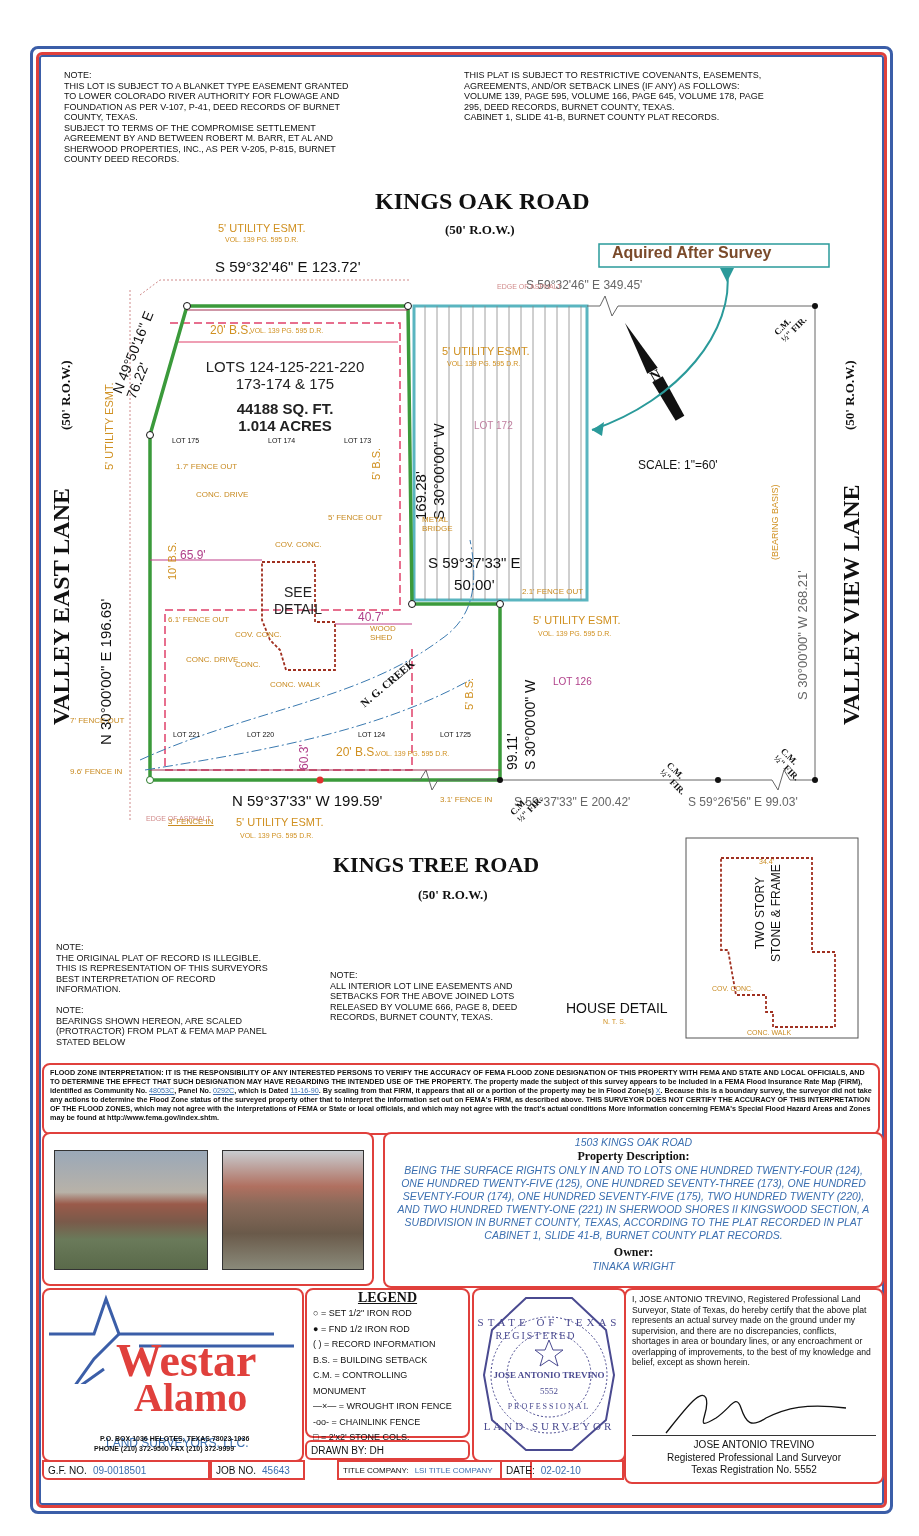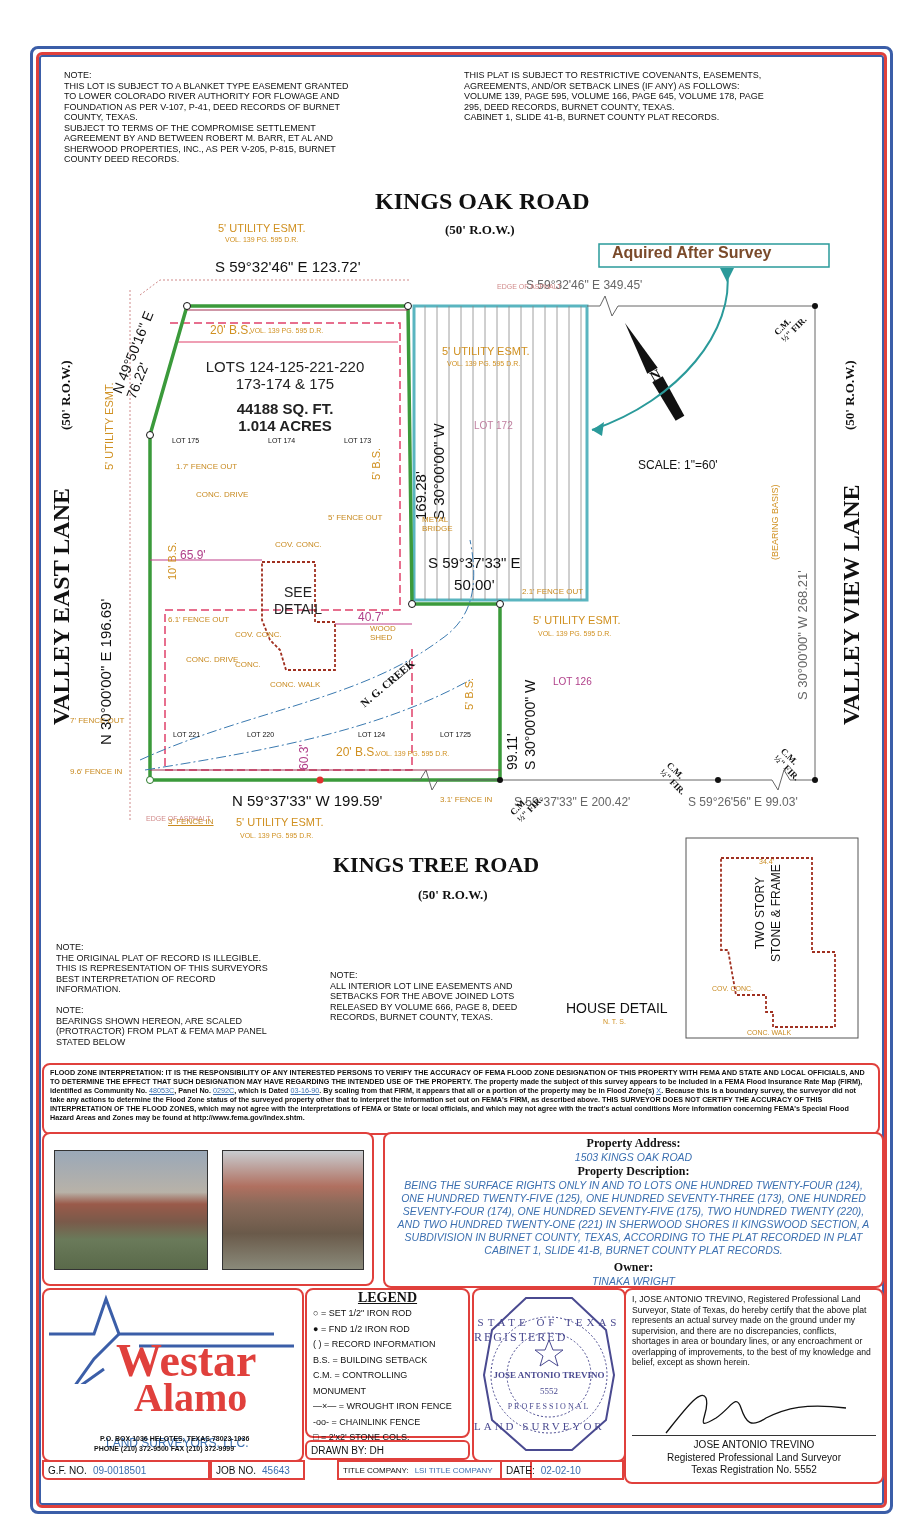--- a/index.html
+++ b/index.html
@@ -234,31 +234,30 @@
 <div class="note" style="left:330px;top:970px;width:230px;">NOTE:
 ALL INTERIOR LOT LINE EASEMENTS AND
 SETBACKS FOR THE ABOVE JOINED LOTS
 RELEASED BY VOLUME 666, PAGE 8, DEED
 RECORDS, BURNET COUNTY, TEXAS.</div>
 
 <div class="panel flood" style="left:42px;top:1063px;width:822px;height:62px;">
   <span>FLOOD ZONE INTERPRETATION: IT IS THE RESPONSIBILITY OF ANY INTERESTED PERSONS TO VERIFY THE ACCURACY OF FEMA FLOOD ZONE DESIGNATION OF THIS PROPERTY WITH FEMA AND STATE AND LOCAL OFFICIALS, AND TO DETERMINE THE EFFECT THAT SUCH DESIGNATION MAY HAVE REGARDING THE INTENDED USE OF THE PROPERTY. The property made the subject of this survey appears to be included in a FEMA Flood Insurance Rate Map (FIRM), identified as Community No.</span>
   <span class="blue-val">48053C</span><span>, Panel No.</span>
   <span class="blue-val">0292C</span><span>, which is Dated</span>
-  <span class="blue-val">03-16-90</span><span>. By scaling from that FIRM, it appears that all or a portion of the property may be in Flood Zone(s)</span>
+  <span class="blue-val">11-16-90</span><span>. By scaling from that FIRM, it appears that all or a portion of the property may be in Flood Zone(s)</span>
   <span class="blue-val">X</span><span>. Because this is a boundary survey, the surveyor did not take any actions to determine the Flood Zone status of the surveyed property other that to interpret the information set out on FEMA's FIRM, as described above. THIS SURVEYOR DOES NOT CERTIFY THE ACCURACY OF THIS INTERPRETATION OF THE FLOOD ZONES, which may not agree with the interpretations of FEMA or State or local officials, and which may not agree with the tract's actual conditions More information concerning FEMA's Special Flood Hazard Areas and Zones may be found at http://www.fema.gov/index.shtm.</span>
 </div>
 
 <div class="panel" style="left:42px;top:1132px;width:328px;height:150px;">
   <div style="position:absolute;left:10px;top:16px;width:152px;height:118px;border:1px solid #333;background:linear-gradient(#9aa8b8 0%,#b8b2a8 35%,#9a5a4a 45%,#7a5a4a 60%,#6a7a5a 75%,#5a6a4a 100%);"></div>
   <div style="position:absolute;left:178px;top:16px;width:140px;height:118px;border:1px solid #333;background:linear-gradient(#c8ccd0 0%,#b07060 30%,#8a6a5a 45%,#6a5a4a 70%,#8a8a7a 100%);"></div>
 </div>
 
 <div class="panel" style="left:383px;top:1132px;width:497px;height:150px;padding-top:2px;">
-  <div class="prop-h">Property Address:</div>
   <div class="prop-v">1503 KINGS OAK ROAD</div>
   <div class="prop-h">Property Description:</div>
   <div class="prop-v" style="padding:0 10px;">BEING THE SURFACE RIGHTS ONLY IN AND TO LOTS ONE HUNDRED TWENTY-FOUR (124), ONE HUNDRED TWENTY-FIVE (125), ONE HUNDRED SEVENTY-THREE (173), ONE HUNDRED SEVENTY-FOUR (174), ONE HUNDRED SEVENTY-FIVE (175), TWO HUNDRED TWENTY (220), AND TWO HUNDRED TWENTY-ONE (221) IN SHERWOOD SHORES II KINGSWOOD SECTION, A SUBDIVISION IN BURNET COUNTY, TEXAS, ACCORDING TO THE PLAT RECORDED IN PLAT CABINET 1, SLIDE 41-B, BURNET COUNTY PLAT RECORDS.</div>
   <div class="prop-h" style="margin-top:3px;">Owner:</div>
   <div class="prop-v">TINAKA WRIGHT</div>
 </div>
 
 <div class="panel" style="left:42px;top:1288px;width:258px;height:170px;">
   <svg style="position:absolute;left:0;top:4px;" width="258" height="90">
     <polyline points="5,40 50,40 62,5 75,40 230,40" fill="none" stroke="#3b5ea8" stroke-width="3"></polyline>
@@ -286,25 +285,25 @@
 <div class="cell" style="left:305px;top:1440px;width:165px;height:20px;border-radius:6px;">DRAWN BY:  DH</div>
 
 <div class="panel" style="left:472px;top:1288px;width:150px;height:170px;">
   <svg width="150" height="170">
     <polygon points="52,8 98,8 132,40 140,85 132,130 98,160 52,160 18,130 10,85 18,40" fill="none" stroke="#4a4a90" stroke-width="2"></polygon>
     <circle cx="75" cy="85" r="58" fill="none" stroke="#4a4a90" stroke-width="1" stroke-dasharray="2,2"></circle>
     <circle cx="75" cy="85" r="42" fill="none" stroke="#4a4a90" stroke-width="1" stroke-dasharray="2,2"></circle>
     <polygon points="75,50 79,60 89,60 81,66 84,76 75,70 66,76 69,66 61,60 71,60" fill="none" stroke="#4a4a90"></polygon>
   </svg>
   <div style="position:absolute;left:0;width:150px;top:26px;text-align:center;font-family:'Liberation Serif',serif;font-size:11px;letter-spacing:4px;color:#4a4a90;">STATE OF TEXAS</div>
-  <div style="position:absolute;left:0;width:124px;top:40px;font-family:'Liberation Serif',serif;font-size:12px;letter-spacing:2px;color:#4a4a90;">REGISTERED</div>
+  <div style="position:absolute;left:0;width:124px;top:40px;text-align:center;font-family:'Liberation Serif',serif;font-size:10px;letter-spacing:2px;color:#4a4a90;">REGISTERED</div>
   <div style="position:absolute;left:0;width:150px;top:80px;text-align:center;font-family:'Liberation Serif',serif;font-weight:bold;font-size:9px;color:#4a4a90;">JOSE ANTONIO TREVINO</div>
   <div style="position:absolute;left:0;width:150px;top:96px;text-align:center;font-family:'Liberation Serif',serif;font-size:9px;color:#4a4a90;">5552</div>
   <div style="position:absolute;left:0;width:150px;top:112px;text-align:center;font-family:'Liberation Serif',serif;font-size:8px;letter-spacing:2px;color:#4a4a90;">PROFESSIONAL</div>
-  <div style="position:absolute;left:0;width:150px;top:130px;text-align:left;font-family:'Liberation Serif',serif;font-size:11px;letter-spacing:3px;color:#4a4a90;">LAND SURVEYOR</div>
+  <div style="position:absolute;left:0;width:150px;top:130px;text-align:center;font-family:'Liberation Serif',serif;font-size:11px;letter-spacing:3px;color:#4a4a90;">LAND SURVEYOR</div>
 </div>
 
 <div class="panel" style="left:624px;top:1288px;width:256px;height:192px;">
   <div style="position:absolute;left:6px;top:4px;width:244px;font-size:8.6px;line-height:10.5px;">I, JOSE ANTONIO TREVINO, Registered Professional Land Surveyor, State of Texas, do hereby certify that the above plat represents an actual survey made on the ground under my supervision, and there are no discrepancies, conflicts, shortages in area or boundary lines, or any encroachment or overlapping of improvements, to the best of my knowledge and belief, except as shown herein.</div>
   <svg style="position:absolute;left:30px;top:98px;" width="200" height="50">
     <path d="M10,45 C30,20 45,0 50,10 C55,25 35,45 60,30 C75,20 80,5 85,20 C90,35 95,40 110,30 C130,20 150,15 190,20" fill="none" stroke="#111" stroke-width="1.3"></path>
   </svg>
   <div style="position:absolute;left:6px;top:145px;width:244px;border-top:1px solid #333;"></div>
   <div style="position:absolute;left:0;width:256px;top:149px;text-align:center;font-size:10px;">JOSE ANTONIO TREVINO</div>
   <div style="position:absolute;left:0;width:256px;top:162px;text-align:center;font-size:10px;">Registered Professional Land Surveyor</div>

